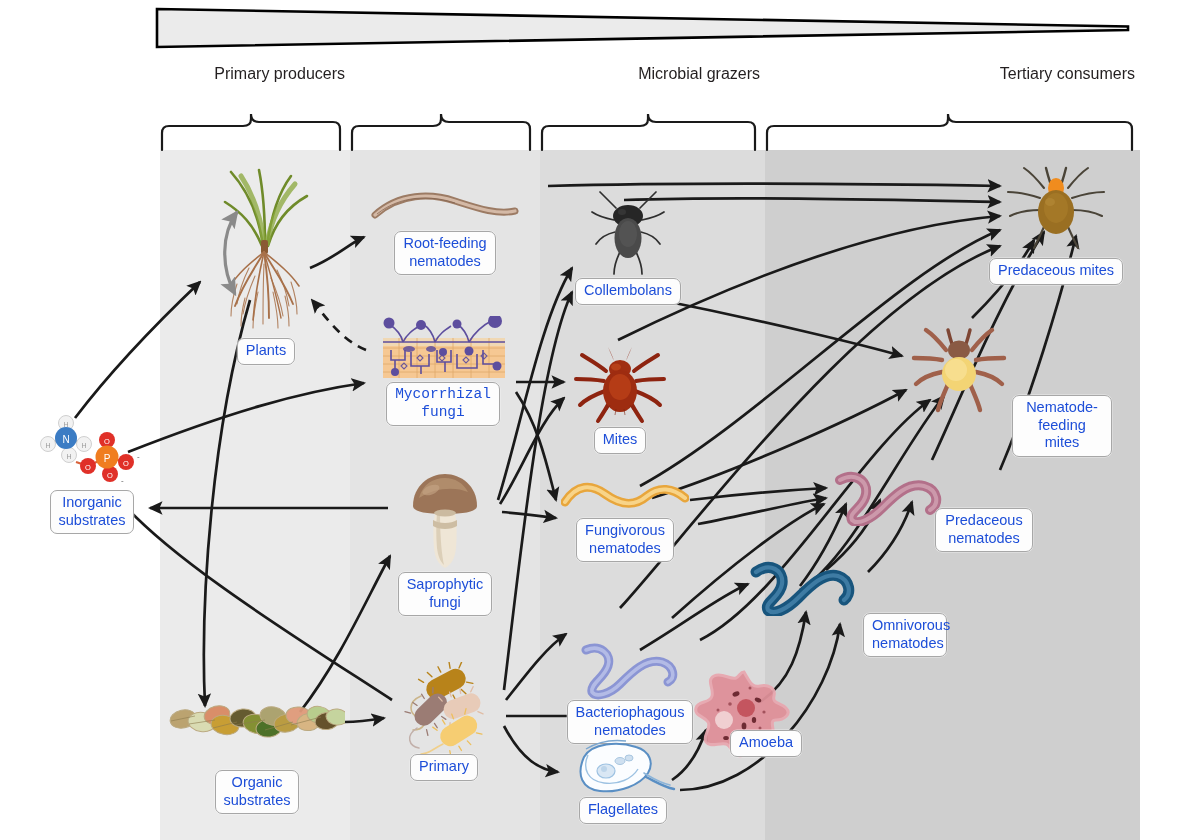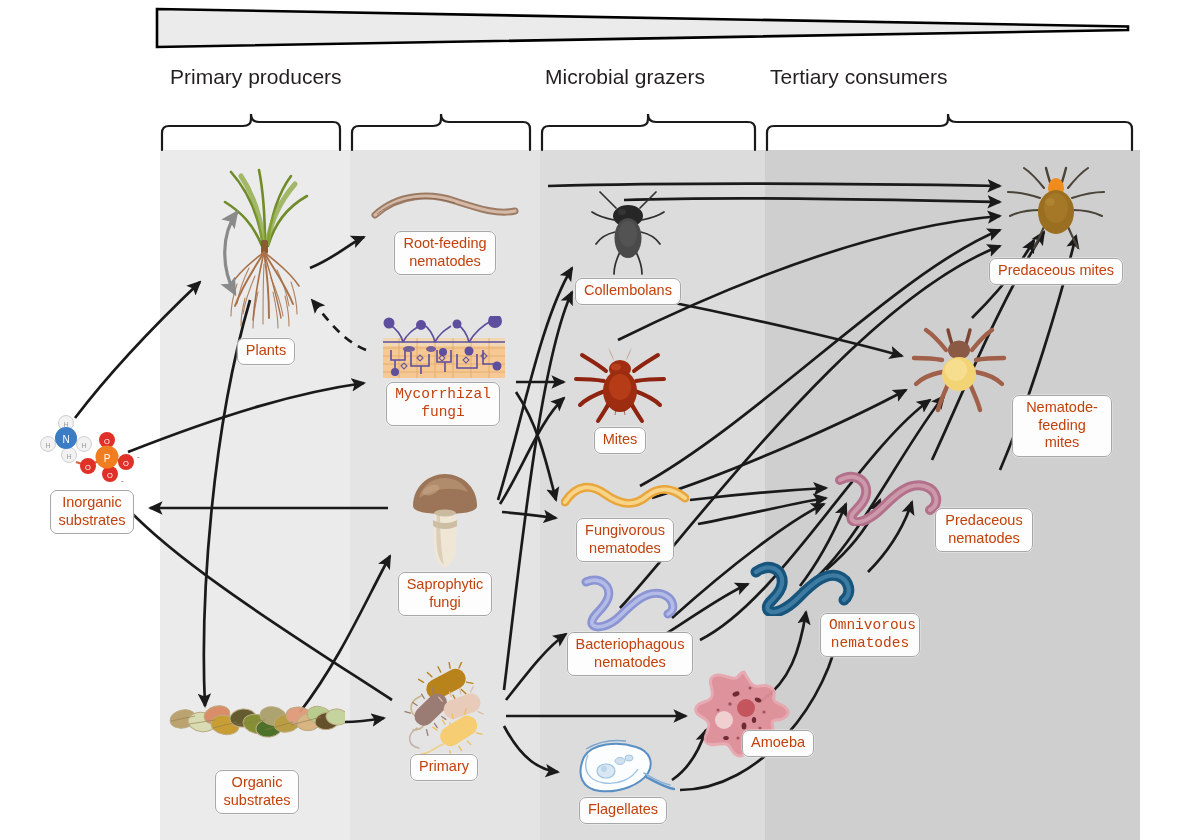--- a/index.html
+++ b/index.html
@@ -18,22 +18,22 @@
   #band-2 { left: 350px; width: 190px; background: #e4e4e4; }
   #band-3 { left: 540px; width: 225px; background: #dcdcdc; }
   #band-4 { left: 765px; width: 375px; background: #cfcfcf; }
 
   
   #wedge { position: absolute; left: 155px; top: 6px; width: 975px; height: 44px; }
 
   
   .group-head {
     position: absolute;
-    text-align: left;
-    font-size: 21px;
+    text-align: right;
+    font-size: 16px;
     color: #231f20;
     line-height: 1.32;
     font-weight: 400;
   }
   #head-1 { left: 170px; top: 63px; width: 175px; }
   #head-2 { left: 355px; top: 63px; width: 180px; }
   #head-3 { left: 545px; top: 63px; width: 215px; }
   #head-4 { left: 770px; top: 63px; width: 365px; }
 
   #braces { position: absolute; left: 0; top: 0; width: 1200px; height: 840px; }
@@ -42,51 +42,51 @@
   #arrows { position: absolute; left: 0; top: 0; width: 1200px; height: 840px; }
 
   
   .node { position: absolute; display: flex; flex-direction: column; align-items: center; }
   .art { position: relative; }
   .label {
     background: #fdfdfd;
     border: 1.2px solid #a7a7a7;
     border-radius: 7px;
     font-size: 14.5px;
-    color: #c2410c;
+    color: #1d4ed8;
     padding: 3px 8px 4px;
     text-align: center;
     line-height: 1.22;
     white-space: pre-line;
     box-shadow: 0 0 0 0.4px rgba(255,255,255,.6);
   }
 
   
   #n-inorganic { left: 28px;  top: 410px; width: 128px; }
   #n-organic   { left: 168px; top: 700px; width: 178px; gap: 24px; }
   #n-plants    { left: 196px; top: 168px; width: 140px; }
   #n-rootnem   { left: 370px; top: 185px; width: 150px; }
   #n-mycor     { left: 372px; top: 316px; width: 142px; font-family: Liberation Mono, monospace; }
   #n-sapro     { left: 390px; top: 468px; width: 110px; }
   #n-bacteria  { left: 388px; top: 662px; width: 112px; }
   #n-collem    { left: 575px; top: 190px; width: 106px; }
   #n-mites     { left: 570px; top: 345px; width: 100px; align-items: center; }
   #n-fungnem   { left: 560px; top: 480px; width: 130px; }
-  #n-bactnem   { left: 560px; top: 572px; width: 140px; }
+  #n-bactnem   { left: 560px; top: 640px; width: 140px; }
   #n-flagel    { left: 563px; top: 735px; width: 120px; }
   #n-amoeba    { left: 690px; top: 668px; width: 110px; }
   #n-predmite  { left: 985px; top: 166px; width: 142px; }
   #n-nemmite   { left: 908px; top: 326px; width: 104px; }
   #n-prednem   { left: 830px; top: 466px; width: 120px; }
   #n-omninem   { left: 750px; top: 556px; width: 110px; }
 
   #lbl-nemmite  { position: absolute; left: 1012px; top: 395px; width: 100px; }
   #lbl-prednem  { position: absolute; left: 935px; top: 508px; width: 98px; }
-  #lbl-omninem  { position: absolute; left: 820px; top: 613px; width: 100px; font-family: Liberation Mono, monospace; }
-  #lbl-amoeba   { position: absolute; left: 730px; top: 730px; width: 72px; margin-left: 12px; }
+  #lbl-omninem  { position: absolute; left: 863px; top: 613px; width: 84px; }
+  #lbl-amoeba   { position: absolute; left: 730px; top: 730px; width: 72px; }
 </style>
 </head>
 <body>
 
 <div id="stage">
 
   <div class="band" id="band-1"></div>
   <div class="band" id="band-2"></div>
   <div class="band" id="band-3"></div>
   <div class="band" id="band-4"></div>

